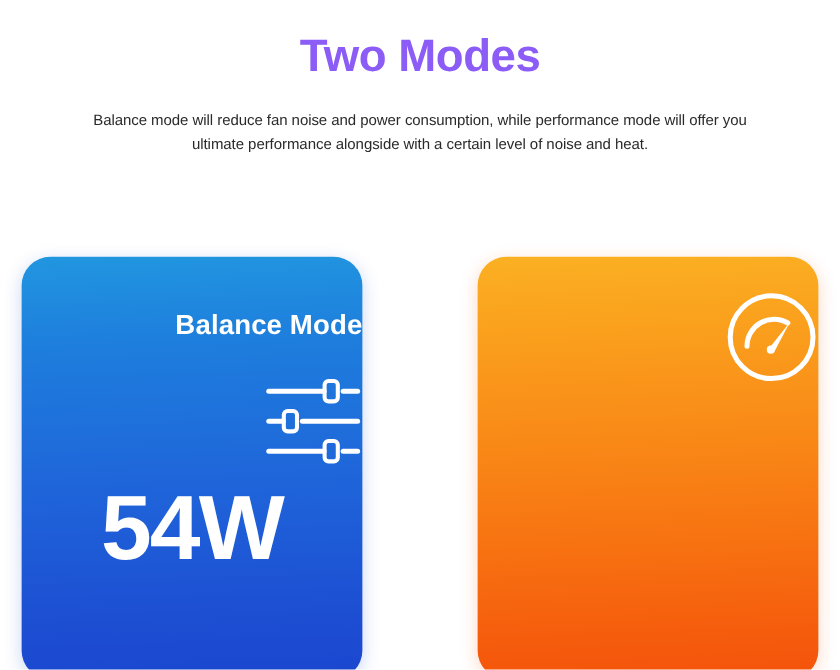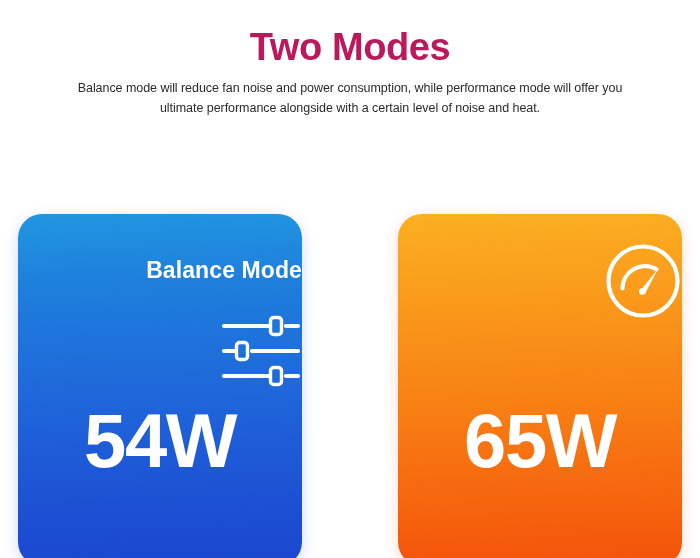--- a/index.html
+++ b/index.html
@@ -27,27 +27,27 @@
     top: 0;
     width: 700px;
     text-align: center;
   }
 
   .page-title {
     margin-top: 24px;
     font-size: 38px;
     line-height: 46px;
     font-weight: 700;
-    color: #be185d;
+    color: #8b5cf6;
     letter-spacing: -0.4px;
     font-family: "Liberation Sans", sans-serif;
   }
 
   .subtitle {
-    margin: 8px auto 0;
+    margin: 20px auto 0;
     width: 588px;
     font-size: 12.5px;
     line-height: 20px;
     color: #2a2a2a;
     font-weight: 400;
     letter-spacing: -0.05px;
   }
 
   
   .cards {
@@ -161,17 +161,16 @@
         <span>
           <svg class="icon-svg" width="78" height="78" viewBox="0 0 78 78" fill="none" aria-hidden="true">
             <circle cx="39" cy="39" r="34.5" stroke="#ffffff" stroke-width="4.2" fill="none"></circle>
             <path d="M18.5 46.5 A22.5 22.5 0 0 1 52.5 27.2" stroke="#ffffff" stroke-width="4.2" stroke-linecap="round" fill="none"></path>
             <path d="M36.6 48.6 L54.2 26.6 L41.6 50.6 Z" fill="#ffffff"></path>
             <circle cx="38.4" cy="49.4" r="3.4" fill="#ffffff"></circle>
           </svg>
         </span>
       </div>
 
-      <div class="card-watt">65W</div>
     </div>
 
   </div>
 </div>
 
 </body></html>

